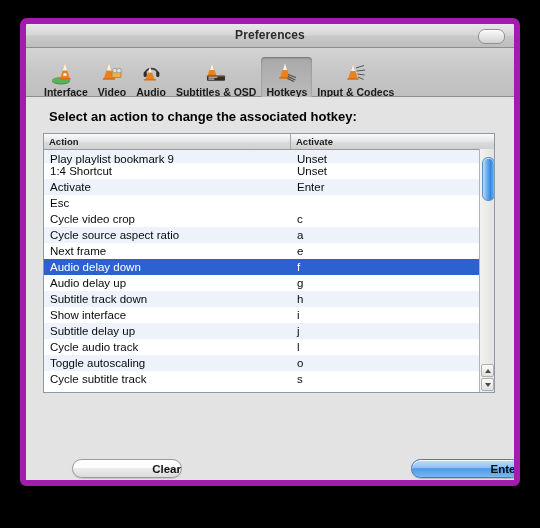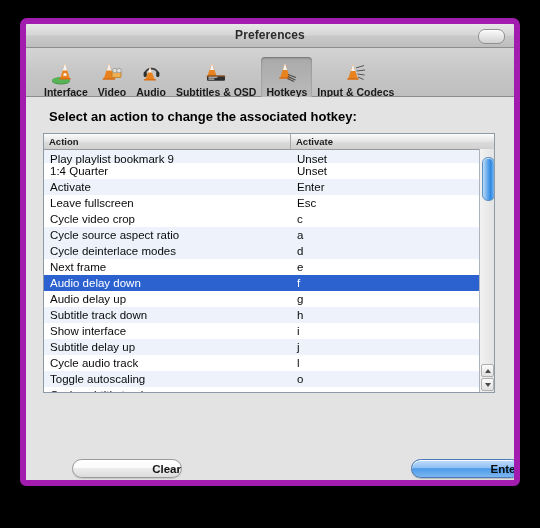--- a/index.html
+++ b/index.html
@@ -245,42 +245,37 @@
         <div class="th action">Action</div>
         <div class="th shortcut">Activate</div>
       </div>
 
       <div class="rows" id="table-rows">
           <div class="row odd first">
             <div class="c action">Play playlist bookmark 9</div>
             <div class="c shortcut">Unset</div>
           </div>
           <div class="row even">
-            <div class="c action">1:4 Quarter</div>
+            <div class="c action">1:4 Shortcut</div>
             <div class="c shortcut">Unset</div>
           </div>
           <div class="row odd">
             <div class="c action">Activate</div>
             <div class="c shortcut">Enter</div>
           </div>
           <div class="row even">
-            <div class="c action">Leave fullscreen</div>
             <div class="c shortcut">Esc</div>
           </div>
           <div class="row even">
             <div class="c action">Cycle video crop</div>
             <div class="c shortcut">c</div>
           </div>
           <div class="row odd">
             <div class="c action">Cycle source aspect ratio</div>
             <div class="c shortcut">a</div>
-          </div>
-          <div class="row odd">
-            <div class="c action">Cycle deinterlace modes</div>
-            <div class="c shortcut">d</div>
           </div>
           <div class="row even">
             <div class="c action">Next frame</div>
             <div class="c shortcut">e</div>
           </div>
           <div class="row selected">
             <div class="c action">Audio delay down</div>
             <div class="c shortcut">f</div>
           </div>
           <div class="row even">

